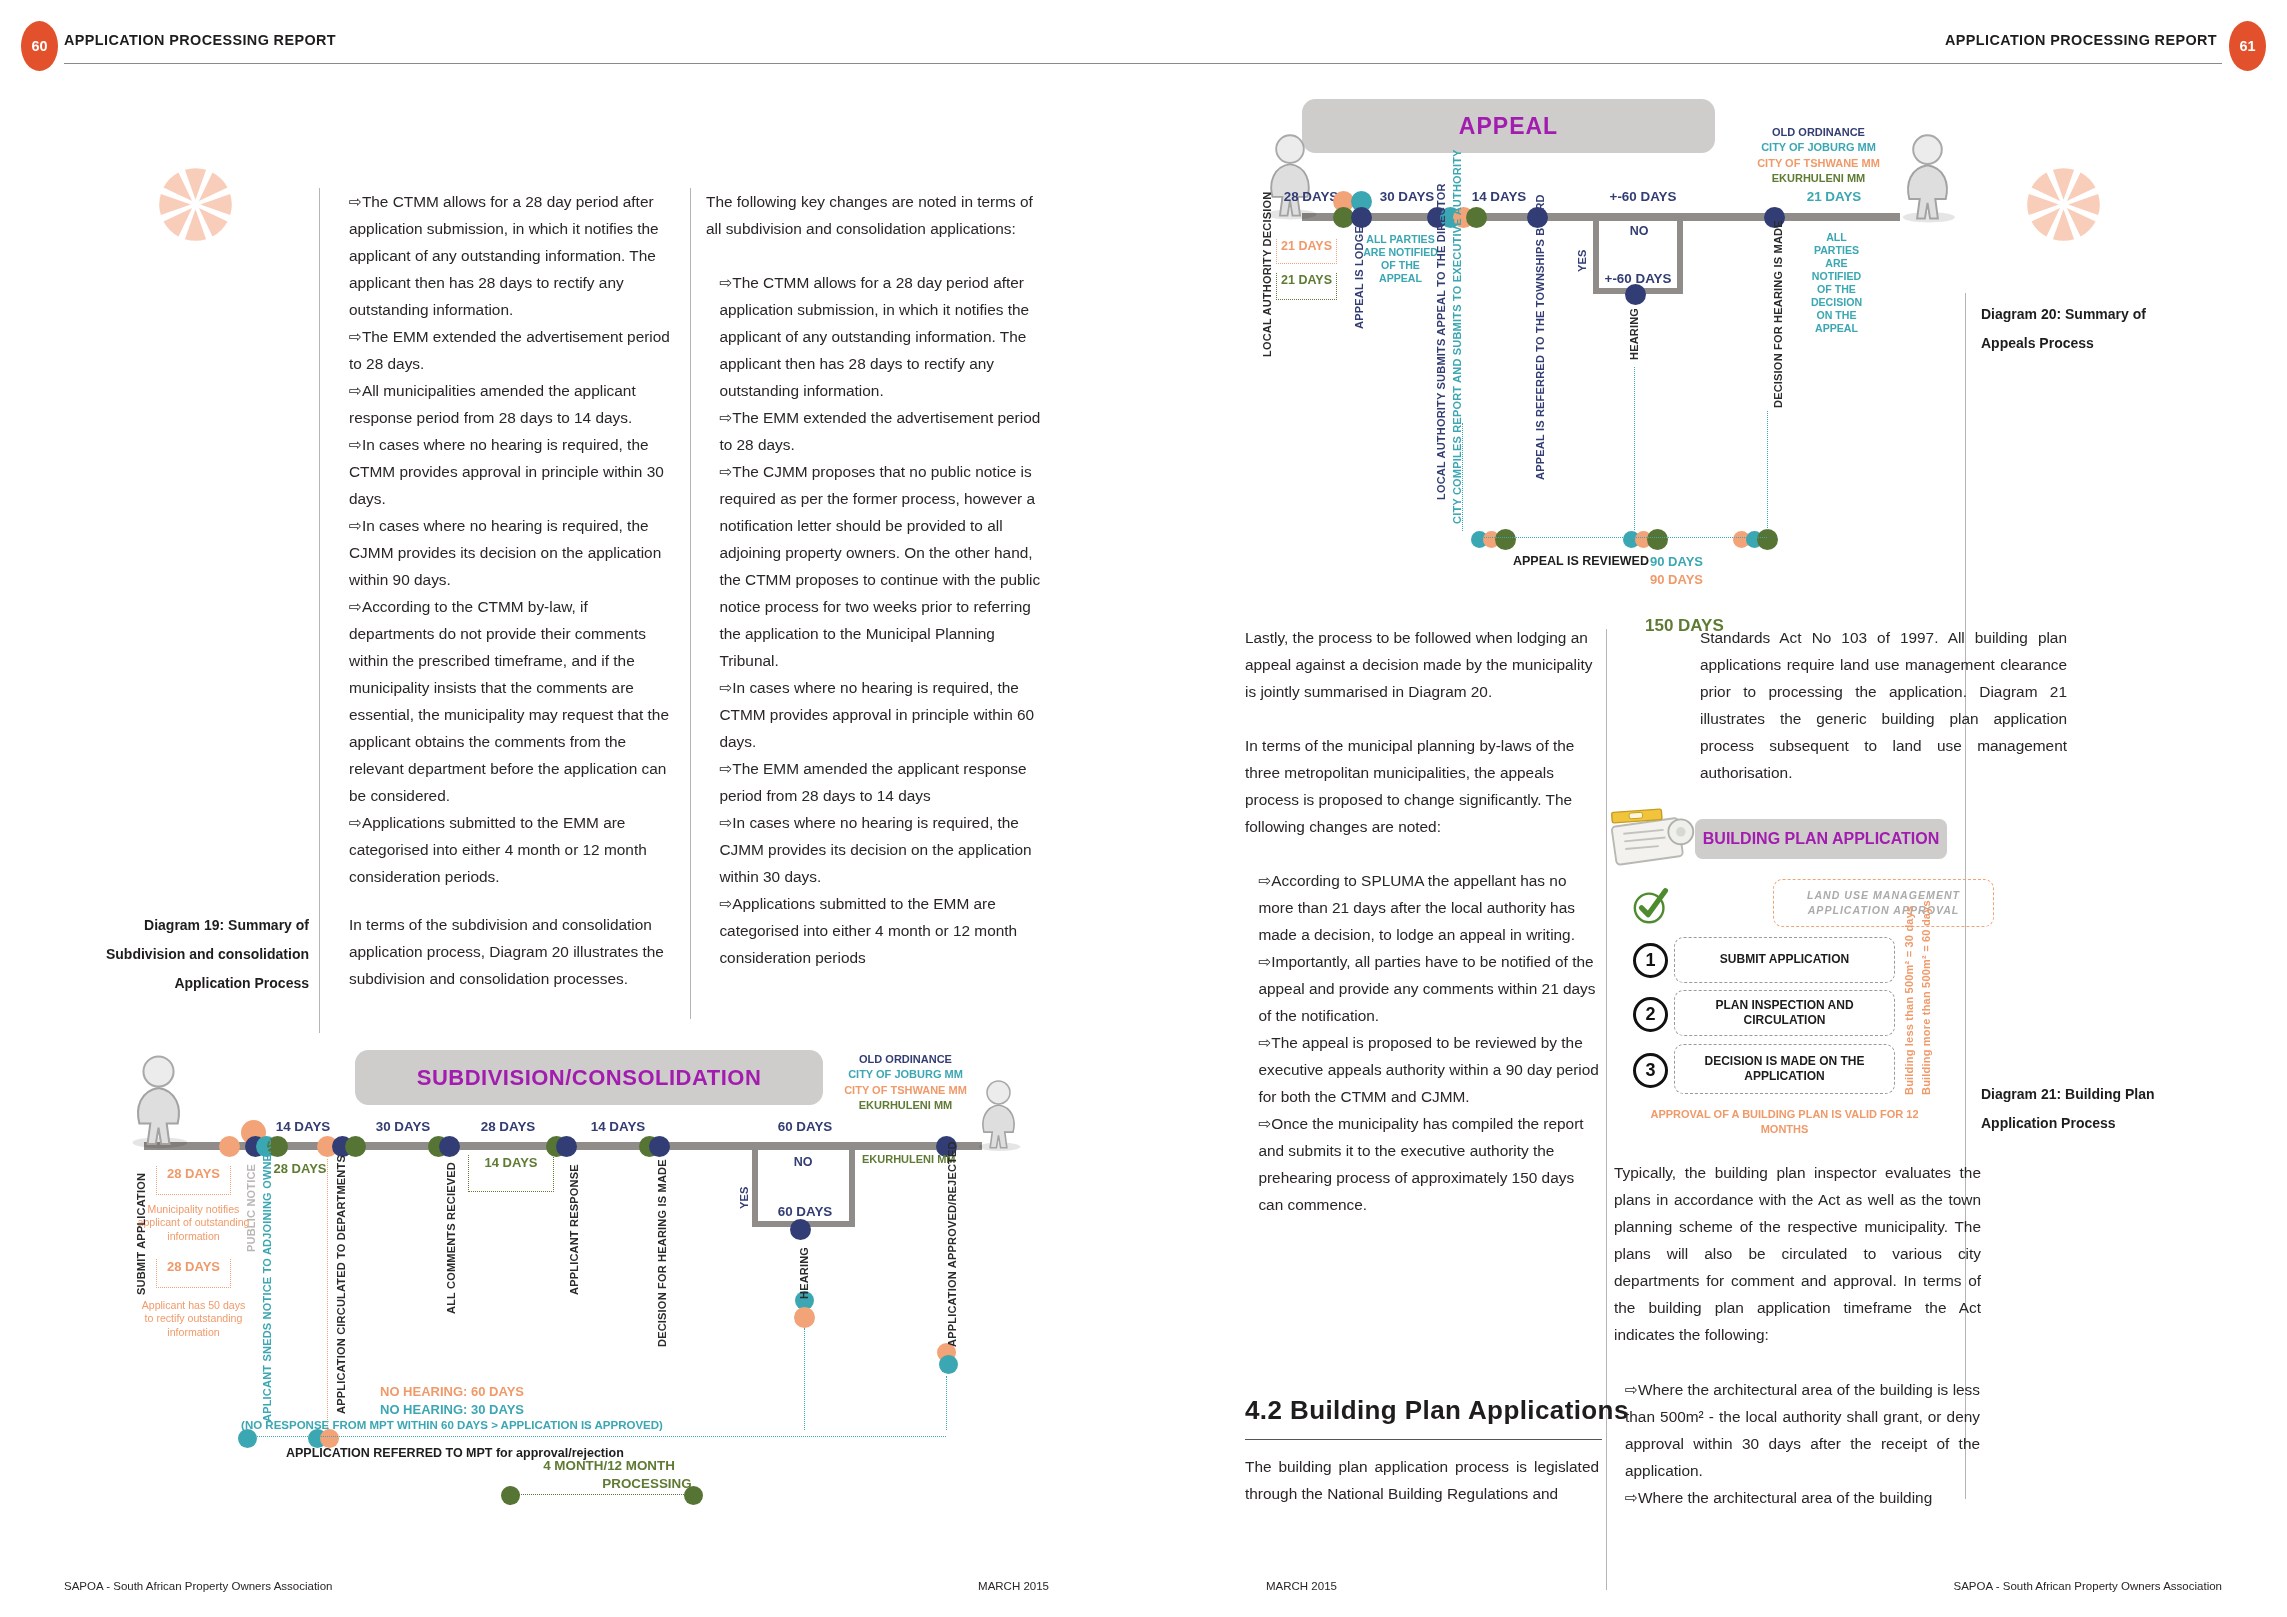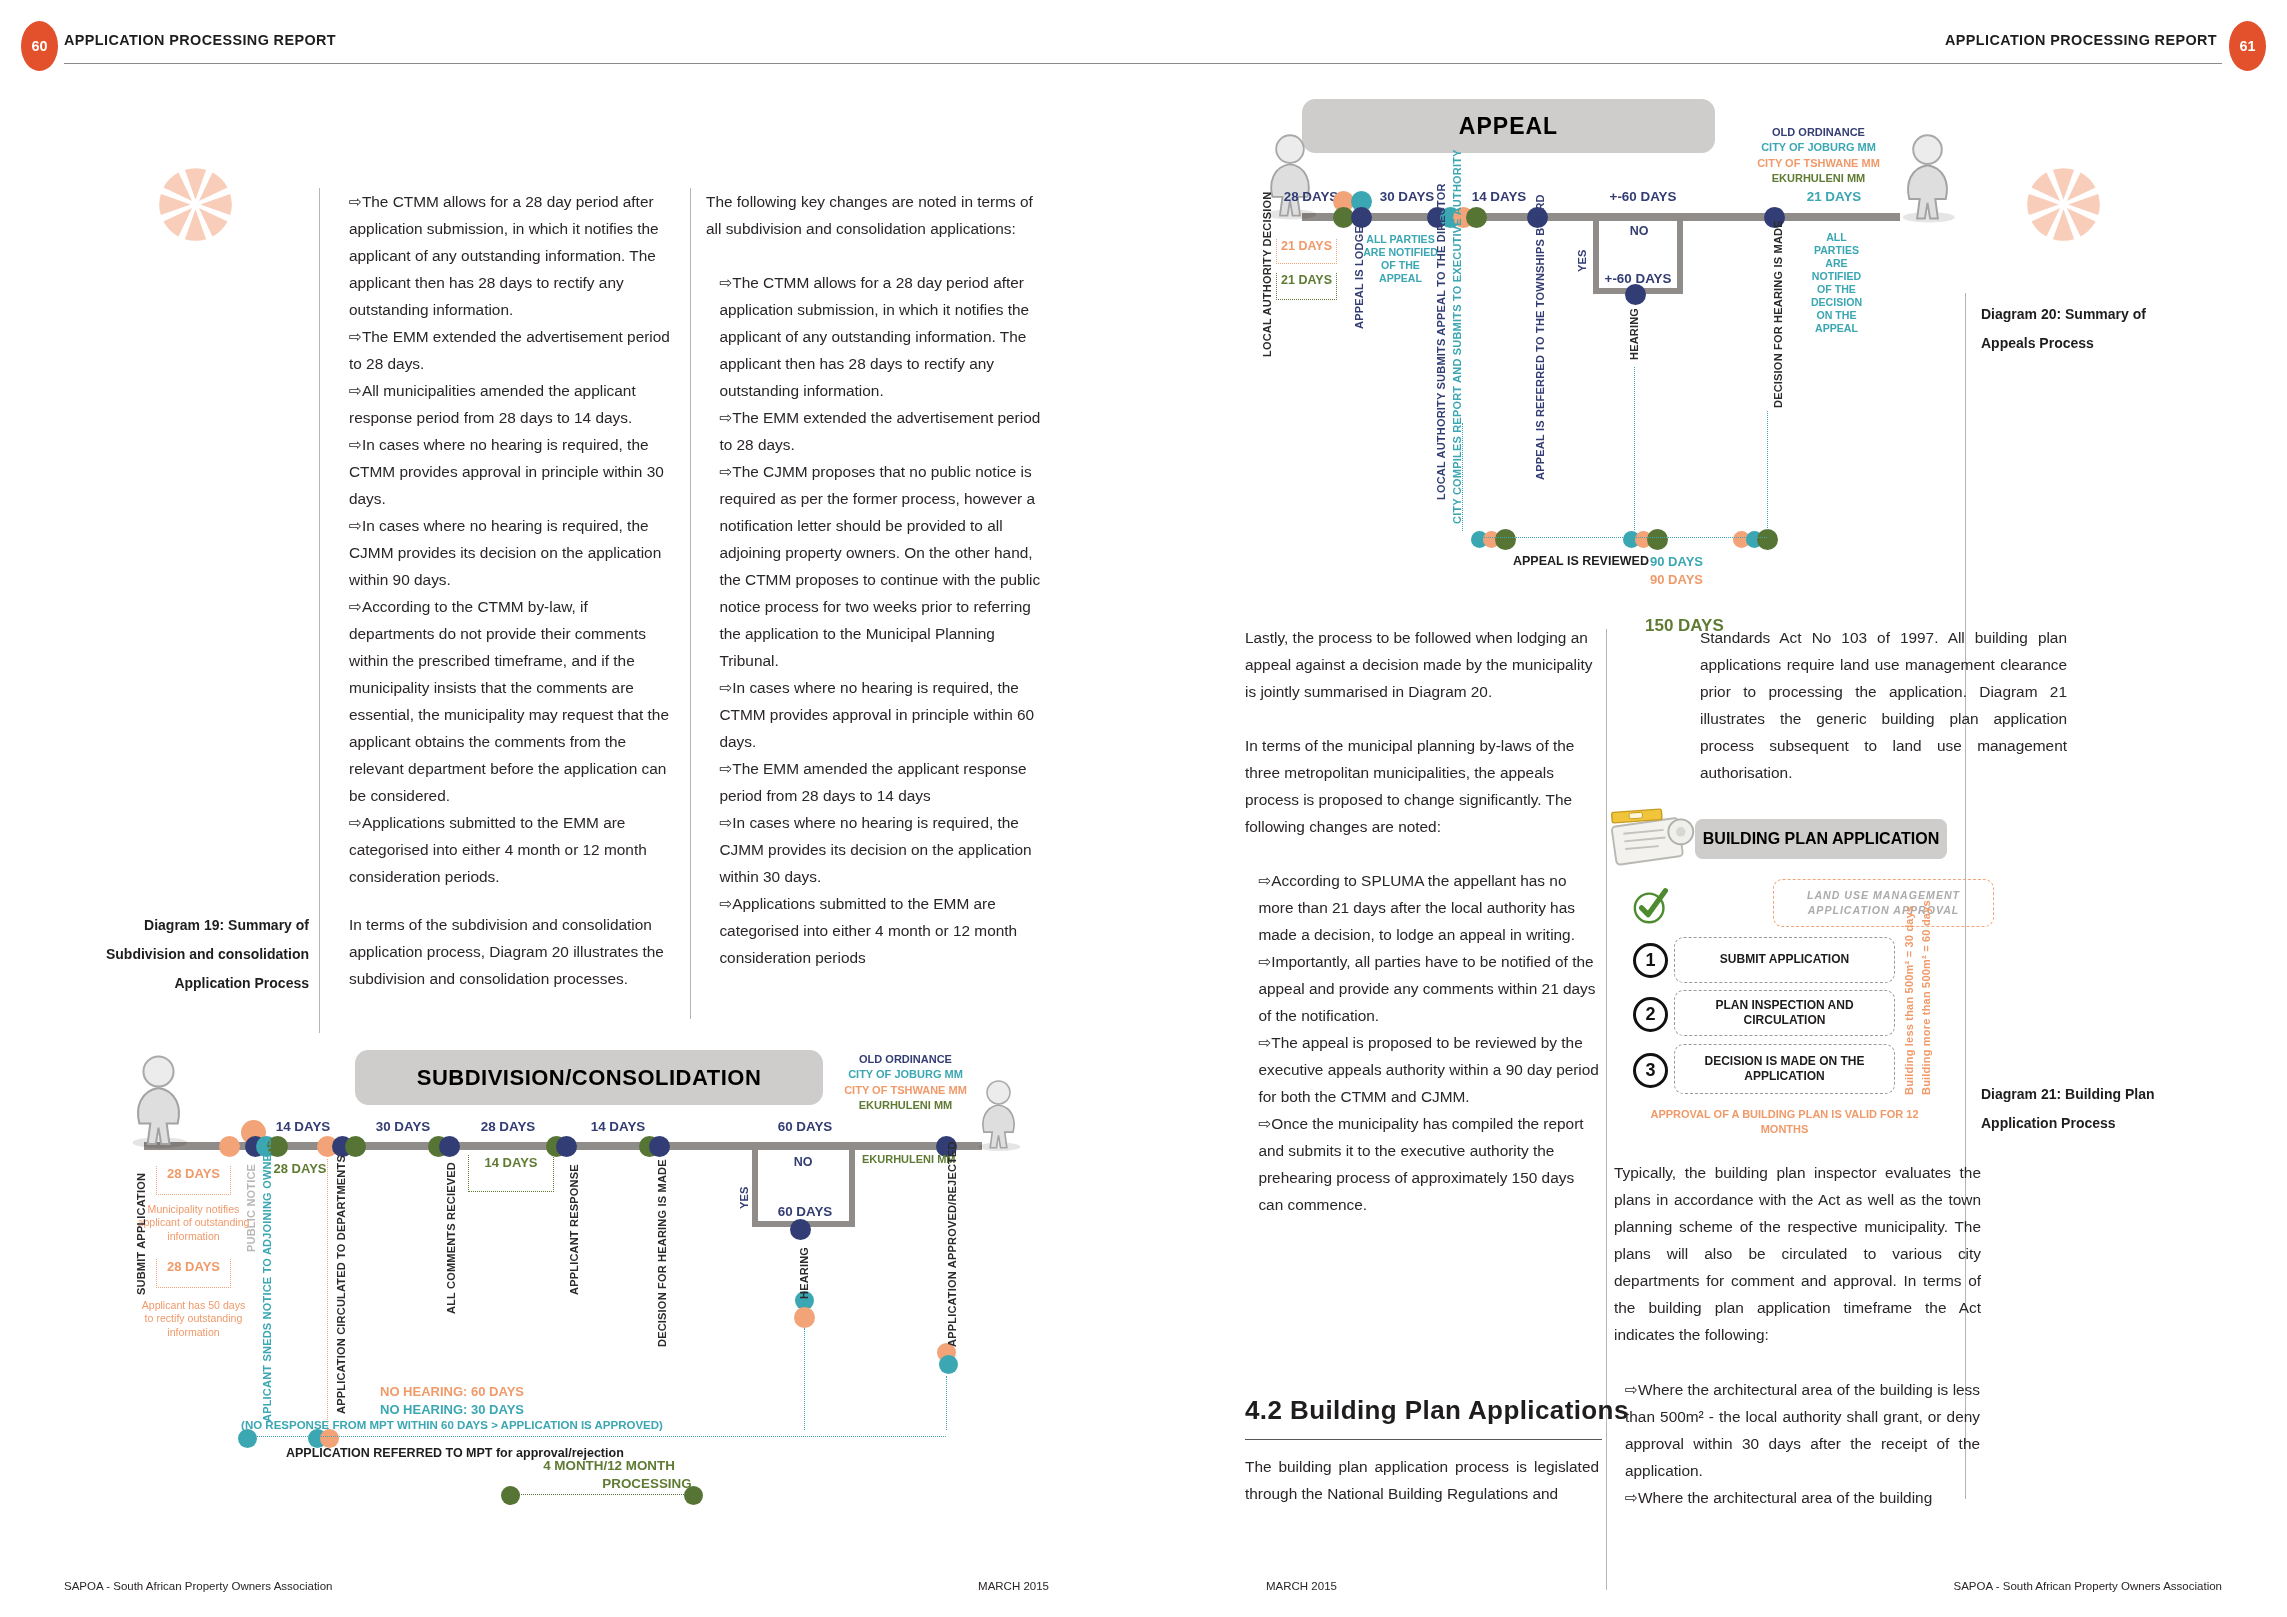--- a/index.html
+++ b/index.html
@@ -16,21 +16,21 @@
   .col{position:absolute;font-size:15.4px;line-height:27px;color:#2a2627;}
   .col p{margin:0;}
   .gap{height:27px;}
   .indent{padding-left:13.4px;}
   .just p{text-align:justify;}
   .capt{position:absolute;font-size:14px;font-weight:bold;color:#1e1c1d;line-height:29px;white-space:nowrap;}
   .foot{position:absolute;font-size:11.5px;color:#2a2627;white-space:nowrap;}
   .h42{position:absolute;font-size:26px;font-weight:bold;letter-spacing:0.4px;color:#1e1c1d;white-space:nowrap;}
   
   .banner{position:absolute;background:#CECDCB;border-radius:13.4px;display:flex;align-items:center;justify-content:center;
-          font-weight:bold;color:#000000;}
+          font-weight:bold;color:#a21caf;}
   .legend{position:absolute;text-align:center;font-size:11px;font-weight:bold;line-height:15.4px;white-space:nowrap;}
   .tline{position:absolute;background:#8F8C8A;}
   .branch{position:absolute;border-left:6.7px solid #8F8C8A;border-right:6.7px solid #8F8C8A;border-bottom:6.7px solid #8F8C8A;box-sizing:border-box;}
   .dot{position:absolute;width:21px;height:21px;border-radius:50%;display:block;}
   .navy{background:#313D74;} .teal{background:#3BA7B3;} .orng{background:#F2A377;} .olive{background:#567434;}
   .c-navy{color:#333D73;} .c-teal{color:#3BA7B3;} .c-orng{color:#F09A6A;} .c-olive{color:#5F7B33;} .c-gray{color:#B9B7B5;} .c-dark{color:#2b2b2b;}
   .ivl{position:absolute;font-size:13.4px;font-weight:bold;color:#333D73;white-space:nowrap;transform:translateX(-50%);}
   .vlabel{position:absolute;white-space:nowrap;font-size:11px;font-weight:bold;letter-spacing:0.2px;
           transform:rotate(-90deg);transform-origin:0 0;}
   .dothz{position:absolute;border-top:1.9px dotted #3BA7B3;}

